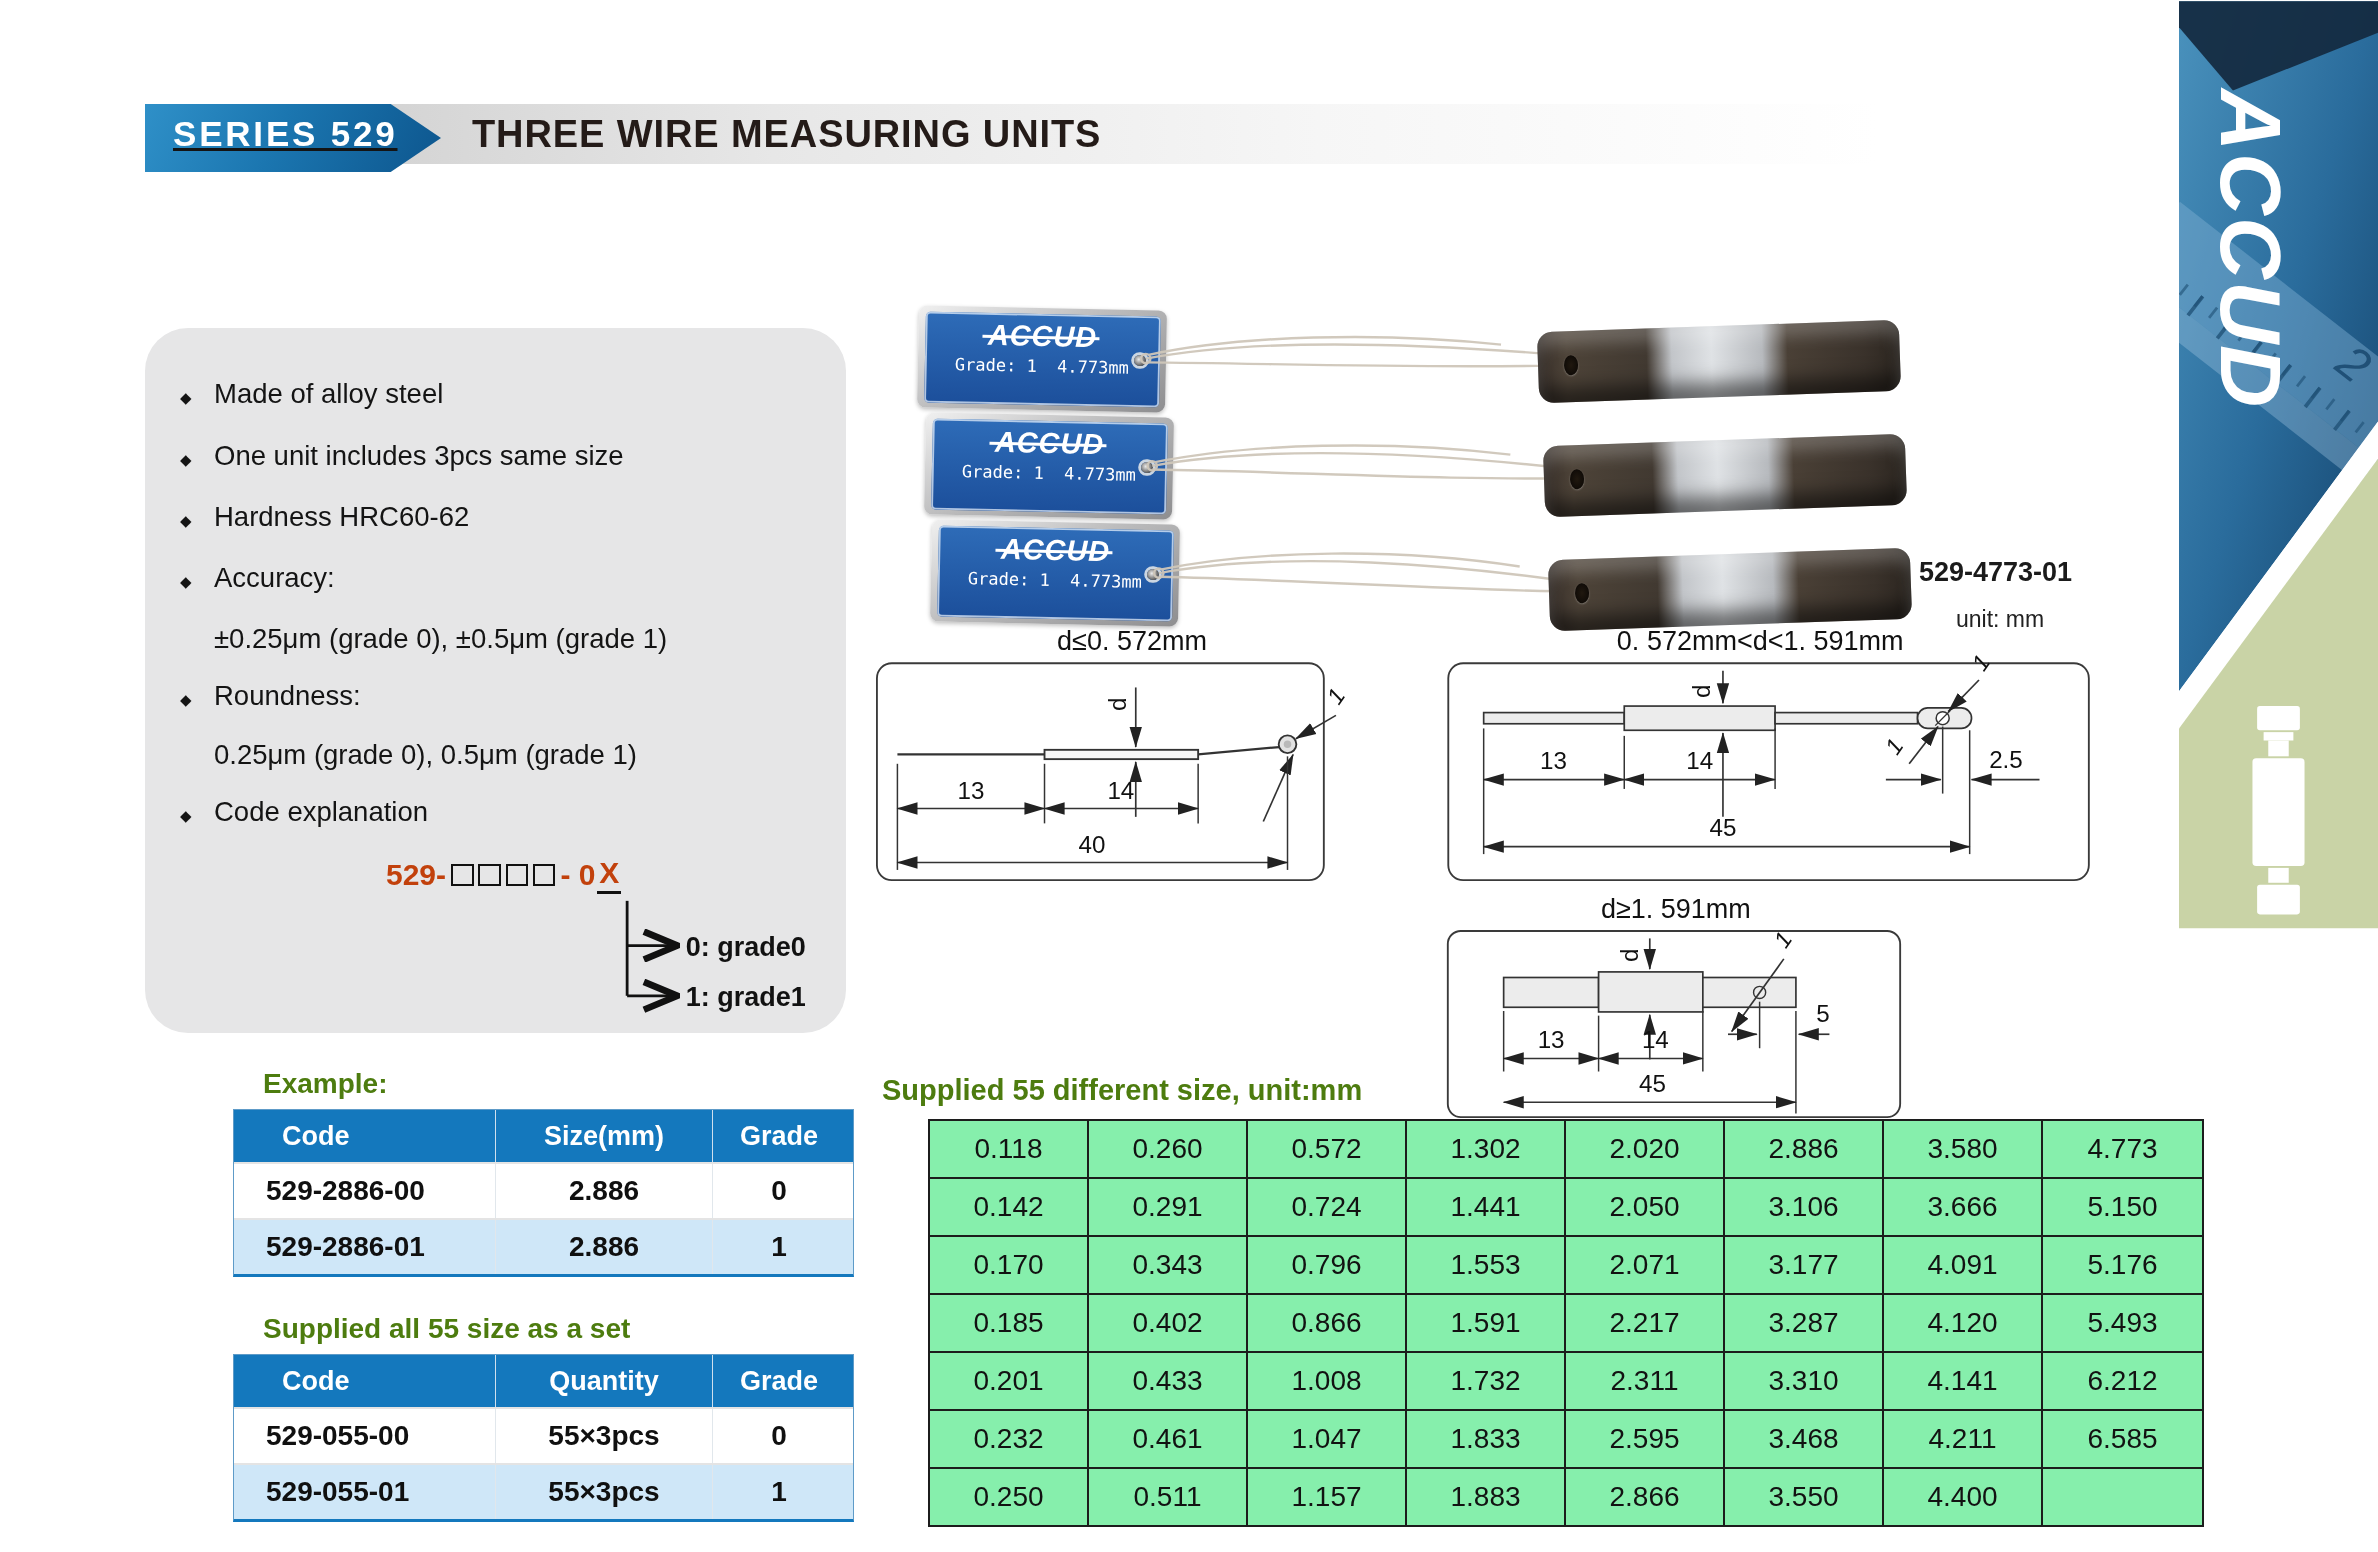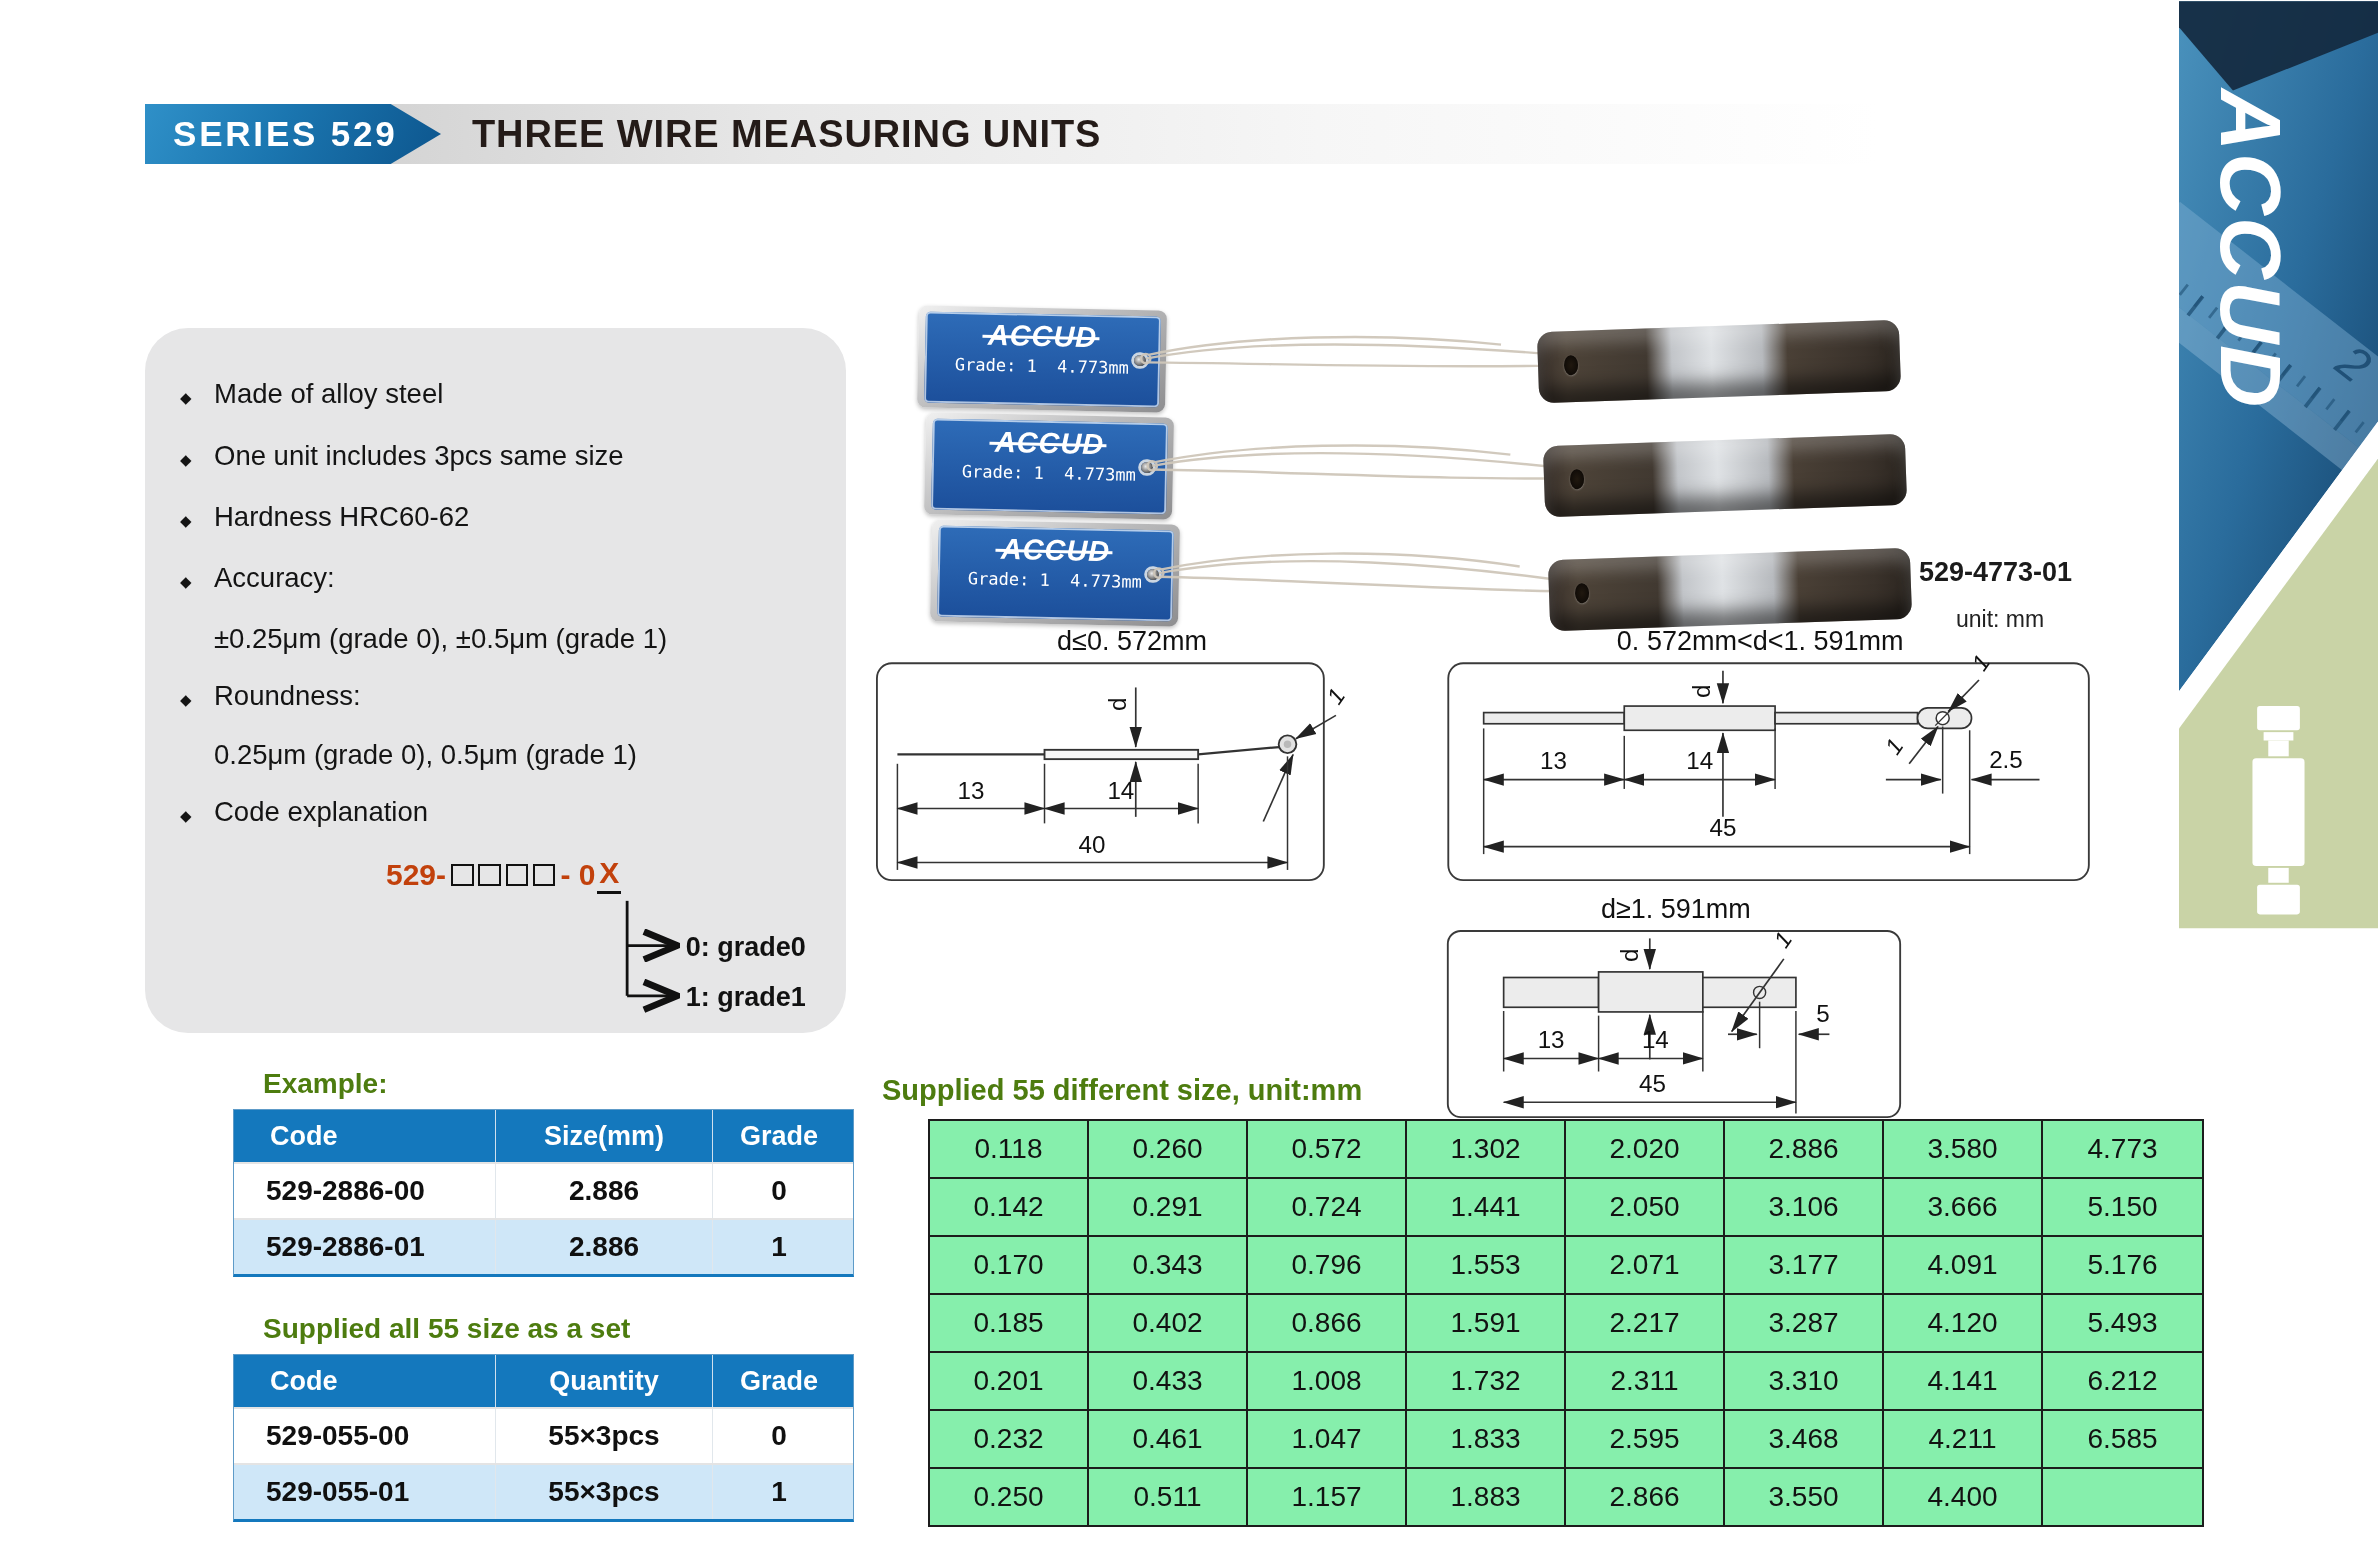--- a/index.html
+++ b/index.html
@@ -5,23 +5,23 @@
   html,body{margin:0;padding:0;}
   body{
     width:2378px;height:1552px;position:relative;overflow:hidden;background:#fff;
     font-family:"Liberation Sans", sans-serif;color:#141414;
   }
   .abs{position:absolute;}
 
   
   #header-strip{left:384px;top:104px;width:1555px;height:60px;
     background:linear-gradient(90deg,#d4d4d4 0%,#e7e7e7 25%,#f6f6f6 60%,#ffffff 96%);}
-  #series-banner{left:145px;top:104px;width:296px;height:60px;
+  #series-banner{left:145px;top:104px;width:296px;height:68px;
     background:linear-gradient(115deg,#2f90c8 0%,#1b76b0 45%,#0d568e 100%);
-    clip-path:polygon(0 0,83% 0,100% 50%,83% 100%,0 100%);}
+    clip-path:polygon(0 0,83% 0,100% 50%,83% 100%,0 100%);text-decoration:underline;}
   #series-banner span{display:block;line-height:60px;padding-left:28px;
     font-size:35px;font-weight:bold;color:#fff;letter-spacing:2.8px;white-space:nowrap;}
   #main-title{left:472px;top:104px;height:52px;line-height:60px;
     font-size:38px;font-weight:bold;color:#241b18;letter-spacing:0.9px;white-space:nowrap;}
 
   
   #feature-panel{left:145px;top:328px;width:701px;height:705px;background:#e6e6e7;border-radius:43px;}
   .feat{position:absolute;left:35px;display:flex;align-items:baseline;
     font-size:27.5px;color:#141414;white-space:nowrap;}
   .feat .b{width:34px;font-size:15px;flex:none;}
@@ -57,21 +57,21 @@
   #unit-note{left:1956px;top:606px;font-size:23px;color:#222;}
 
   
   .sec-h{font-size:28px;font-weight:bold;color:#4d7c0f;white-space:nowrap;}
 
   
   .dtable{position:absolute;width:619px;background:#fff;border:1.9px solid #5e9bc8;border-bottom:3.7px solid #1478bd;}
   .dtable .hrow{display:grid;grid-template-columns:262px 217px 132px;height:52px;background:#1478bd;}
   .dtable .hrow div{color:#fff;font-weight:bold;font-size:27px;line-height:52px;
     text-align:center;border-right:1.9px solid #cfe0ee;overflow:hidden;}
-  .dtable .hrow div:first-child{text-align:left;padding-left:36px;}
+  .dtable .hrow div:first-child{text-align:left;padding-left:48px;}
   .dtable .hrow div:last-child{border-right:none;}
   .dtable .row{display:grid;grid-template-columns:262px 217px 132px;height:54px;border-top:2.8px solid #e4e4e4;}
   .dtable .row div{font-size:28px;font-weight:bold;color:#101010;line-height:54px;
     text-align:center;border-right:1.9px solid #e1e7ec;}
   .dtable .row div:first-child{text-align:left;padding-left:32px;}
   .dtable .row div:last-child{border-right:none;}
   .dtable .row.alt{background:#cfe7f8;}
 
   
   #sizes-table{left:928px;top:1119px;display:grid;grid-template-columns:repeat(8,159px);

